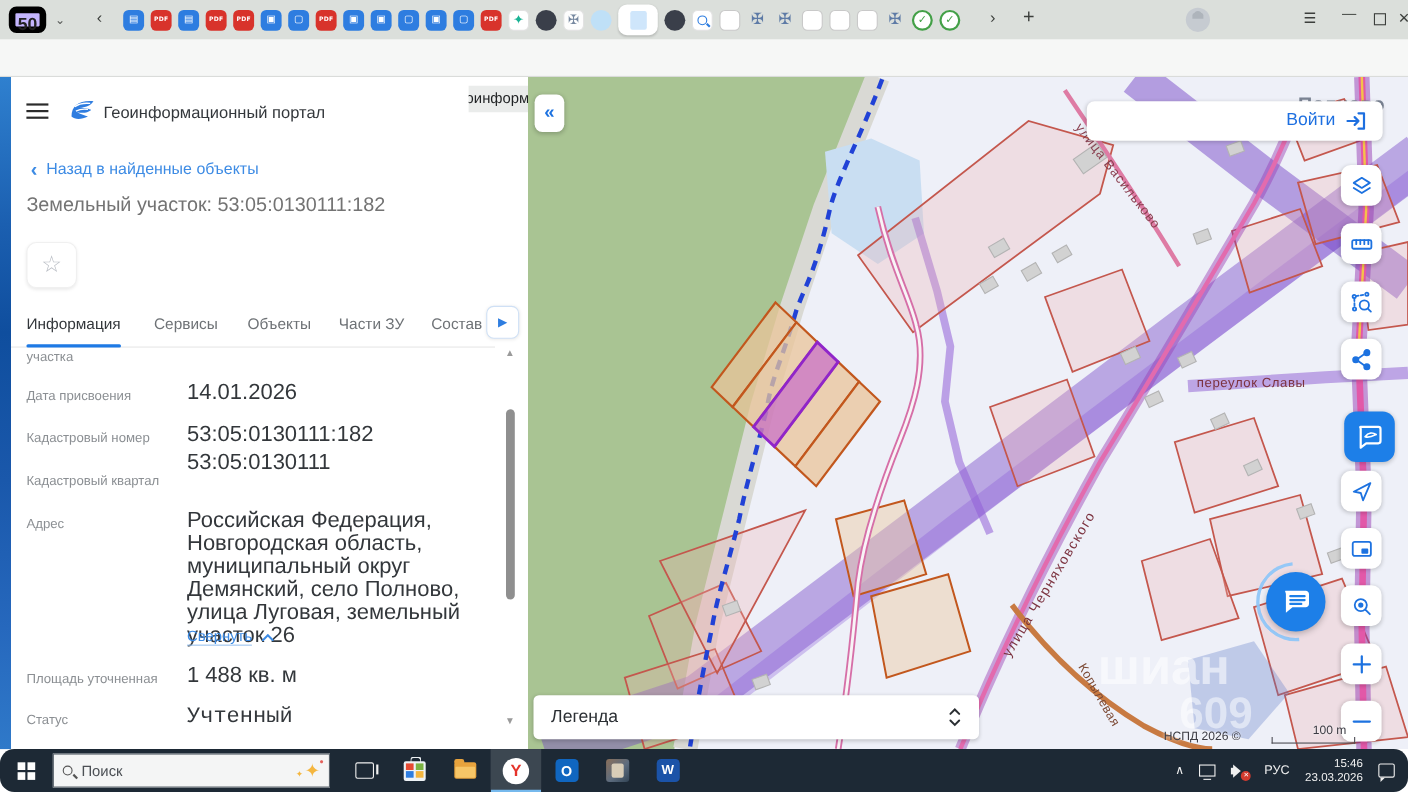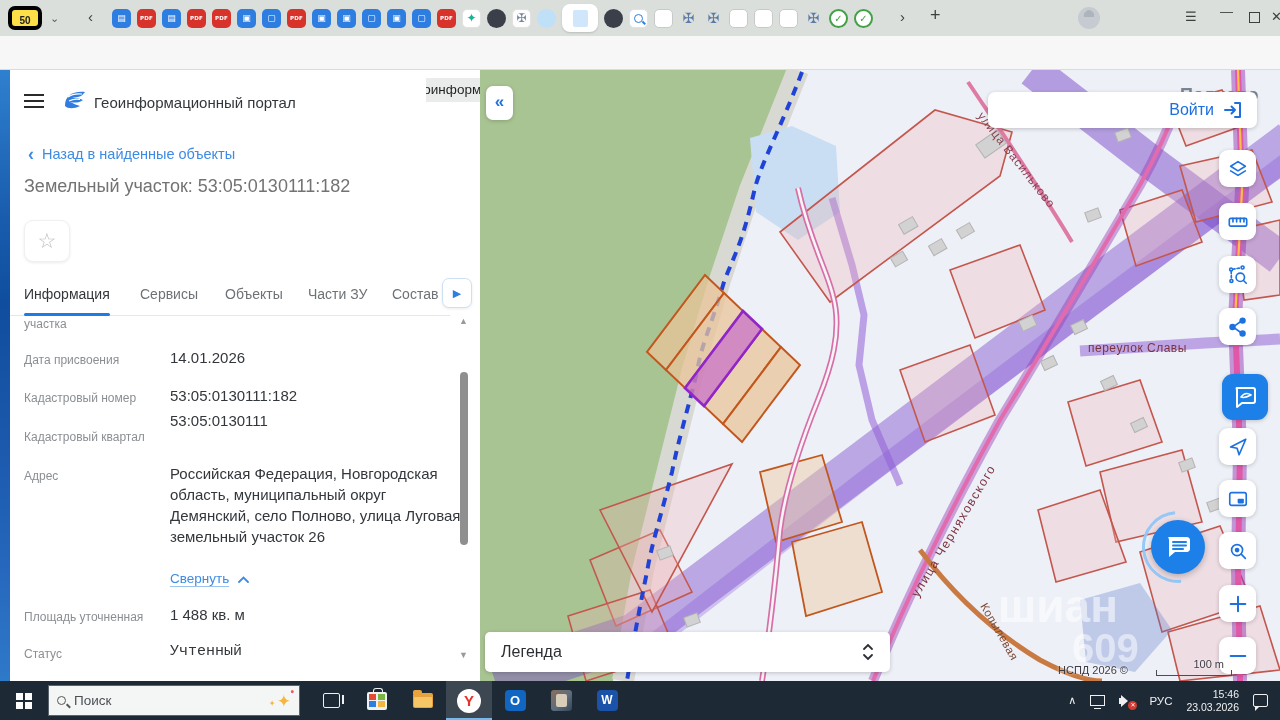--- a/index.html
+++ b/index.html
@@ -2,22 +2,22 @@
 <html><head>
 <meta charset="utf-8">
 <style>
   * { margin:0; padding:0; box-sizing:border-box; }
   html,body { width:1280px; height:720px; overflow:hidden; }
   body { font-family:"Liberation Sans", sans-serif; position:relative; background:#fff; }
   .abs { position:absolute; }
 
   
   #tabbar { left:0; top:0; width:1280px; height:36px; background:#dbdfdb; }
-  .tabcount { left:8px; top:6px; width:34px; height:24px; background:#fde047; border:4px solid #000000;
-              border-radius:7px; font-size:10px; font-weight:bold; color:#222; text-align:center; line-height:22px; }
+  .tabcount { left:8px; top:6px; width:34px; height:24px; background:#c4b5fd; border:6px solid #000000;
+              border-radius:7px; font-size:16px; font-weight:bold; color:#222; text-align:center; line-height:22px; }
   .chev { color:#5a5d5a; font-size:11px; top:12px; }
   .navarr { color:#3c3f3c; font-size:15px; top:8px; }
   #tab-strip { left:112px; top:5px; height:26px; display:flex; align-items:center; gap:6px; }
   .fav { width:19px; height:19px; border-radius:5px; flex:0 0 auto; display:flex; align-items:center;
          justify-content:center; font-size:9px; color:#fff; font-family:"DejaVu Sans",sans-serif; }
   .fav-doc,.fav-app,.fav-file { background:#2e7de0; }
   .fav-pdf { background:#d8332b; font-size:5.5px; font-weight:bold; letter-spacing:.2px; }
   .fav-spark { background:#fff; color:#19b394; font-size:12px; border:1px solid #e2e2e2; }
   .fav-avatar { background:#3a3f4a; border-radius:50%; }
   .fav-emblem-light { background:#fdfdfd; color:#75879f; font-size:12px; border:1px solid #e2e2e2; }
@@ -84,21 +84,21 @@
   .starbtn { left:14px; top:150px; width:46px; height:42px; background:#fff; border:1px solid #f0f0f0;
              border-radius:9px; box-shadow:0 1px 3px rgba(0,0,0,.08); color:#b9bdc4; font-size:21px;
              text-align:center; line-height:40px; }
   .tabsrow { left:0px; top:204px; width:440px; height:42px; border-bottom:1px solid #e7e7e7; }
   .ptab { position:absolute; top:12px; font-size:14px; color:#6e7276; white-space:nowrap; cursor:pointer; }
   .ptab.active { color:#33373b; }
   .tab-underline { left:14px; top:243px; width:86px; height:3px; background:#1e7ae5; border-radius:2px; }
   .tabmore { left:432px; top:208px; width:30px; height:30px; border:1px solid #cfe0f5; border-radius:7px;
              background:#fff; color:#2e7de0; font-size:11px; text-align:center; line-height:28px; box-shadow:0 1px 3px rgba(0,0,0,.08); }
   .flabel { position:absolute; left:14px; font-size:12px; color:#8b8f93; }
-  .fvalue { position:absolute; left:160px; width:300px; font-size:15px; color:#33373b; line-height:21px; }
+  .fvalue { position:absolute; left:160px; width:300px; font-size:20px; color:#33373b; line-height:21px; }
   .collapse-link { left:160px; top:501px; display:flex; gap:9px; align-items:center; cursor:pointer; }
   .collapse-link span { color:#3d8be4; font-size:13.5px; border-bottom:1px solid #9cc4ef; }
   .pscroll-up { left:449px; top:246px; color:#9a9a9a; font-size:9px; }
   .pscroll-dn { left:449px; top:580px; color:#9a9a9a; font-size:9px; }
   .pscroll-thumb { left:450px; top:302px; width:8px; height:173px; background:#8f8f8f; border-radius:4px; }
 
   
   #map { left:480px; top:70px; width:800px; height:611px; background:#eef0f8; overflow:hidden; }
   .mbtn { position:absolute; left:739px; width:37px; height:37px; background:#fff; border-radius:9px;
           box-shadow:0 1px 4px rgba(0,0,0,.2); display:flex; align-items:center; justify-content:center; cursor:pointer; }
@@ -119,21 +119,21 @@
   .legendbar { left:5px; top:562px; width:405px; height:40px; background:#fff; border-radius:5px;
                box-shadow:0 1px 4px rgba(0,0,0,.2); display:flex; align-items:center; justify-content:space-between;
                padding:0 16px; cursor:pointer; }
   .legendbar span { font-size:16px; color:#2b2f33; }
   .attrib { left:578px; top:594px; font-size:11px; color:#3c3c44; text-shadow:0 0 3px #fff; }
   .scalebox { left:676px; top:588px; width:78px; height:18px; }
   .scalebox .sl { position:absolute; right:10px; top:0; font-size:11px; color:#3c3c44; text-shadow:0 0 3px #fff; }
   .scalebar { position:absolute; left:0; bottom:0; width:76px; height:6px; border:1.4px solid #4c4c54; border-top:none; }
 
   
-  #taskbar { left:0; top:681px; width:1280px; height:39px; background:#1d2935; display:flex; align-items:center; }
+  #taskbar { left:0; top:681px; width:1280px; height:39px; background:#1d2935; display:flex; align-items:center;border-radius:13px; }
   .start { width:48px; height:39px; display:flex; align-items:center; justify-content:center; }
   .wingrid { width:16px; height:16px; display:grid; grid-template-columns:7px 7px; grid-template-rows:7px 7px; gap:2px; }
   .wingrid i { background:#fdfdfd; }
   .tsearch { width:252px; height:31px; background:#f4f5f5; border:1px solid #5a646d; display:flex; align-items:center;
              gap:8px; padding:0 8px; }
   .tsearch .mag { width:9px; height:9px; border:1.8px solid #555; border-radius:50%; position:relative; }
   .tsearch .mag::after { content:""; position:absolute; left:8px; top:8px; width:5px; height:1.8px; background:#555; transform:rotate(45deg); }
   .tsearch .ph { font-size:13.5px; color:#4c5055; flex:1; }
   .sparkle { color:#f4b63f; font-size:17px; font-family:"DejaVu Sans",sans-serif; position:relative; }
   .sparkle i { position:absolute; font-style:normal; font-size:8px; color:#f4b63f; left:-8px; top:8px; }

